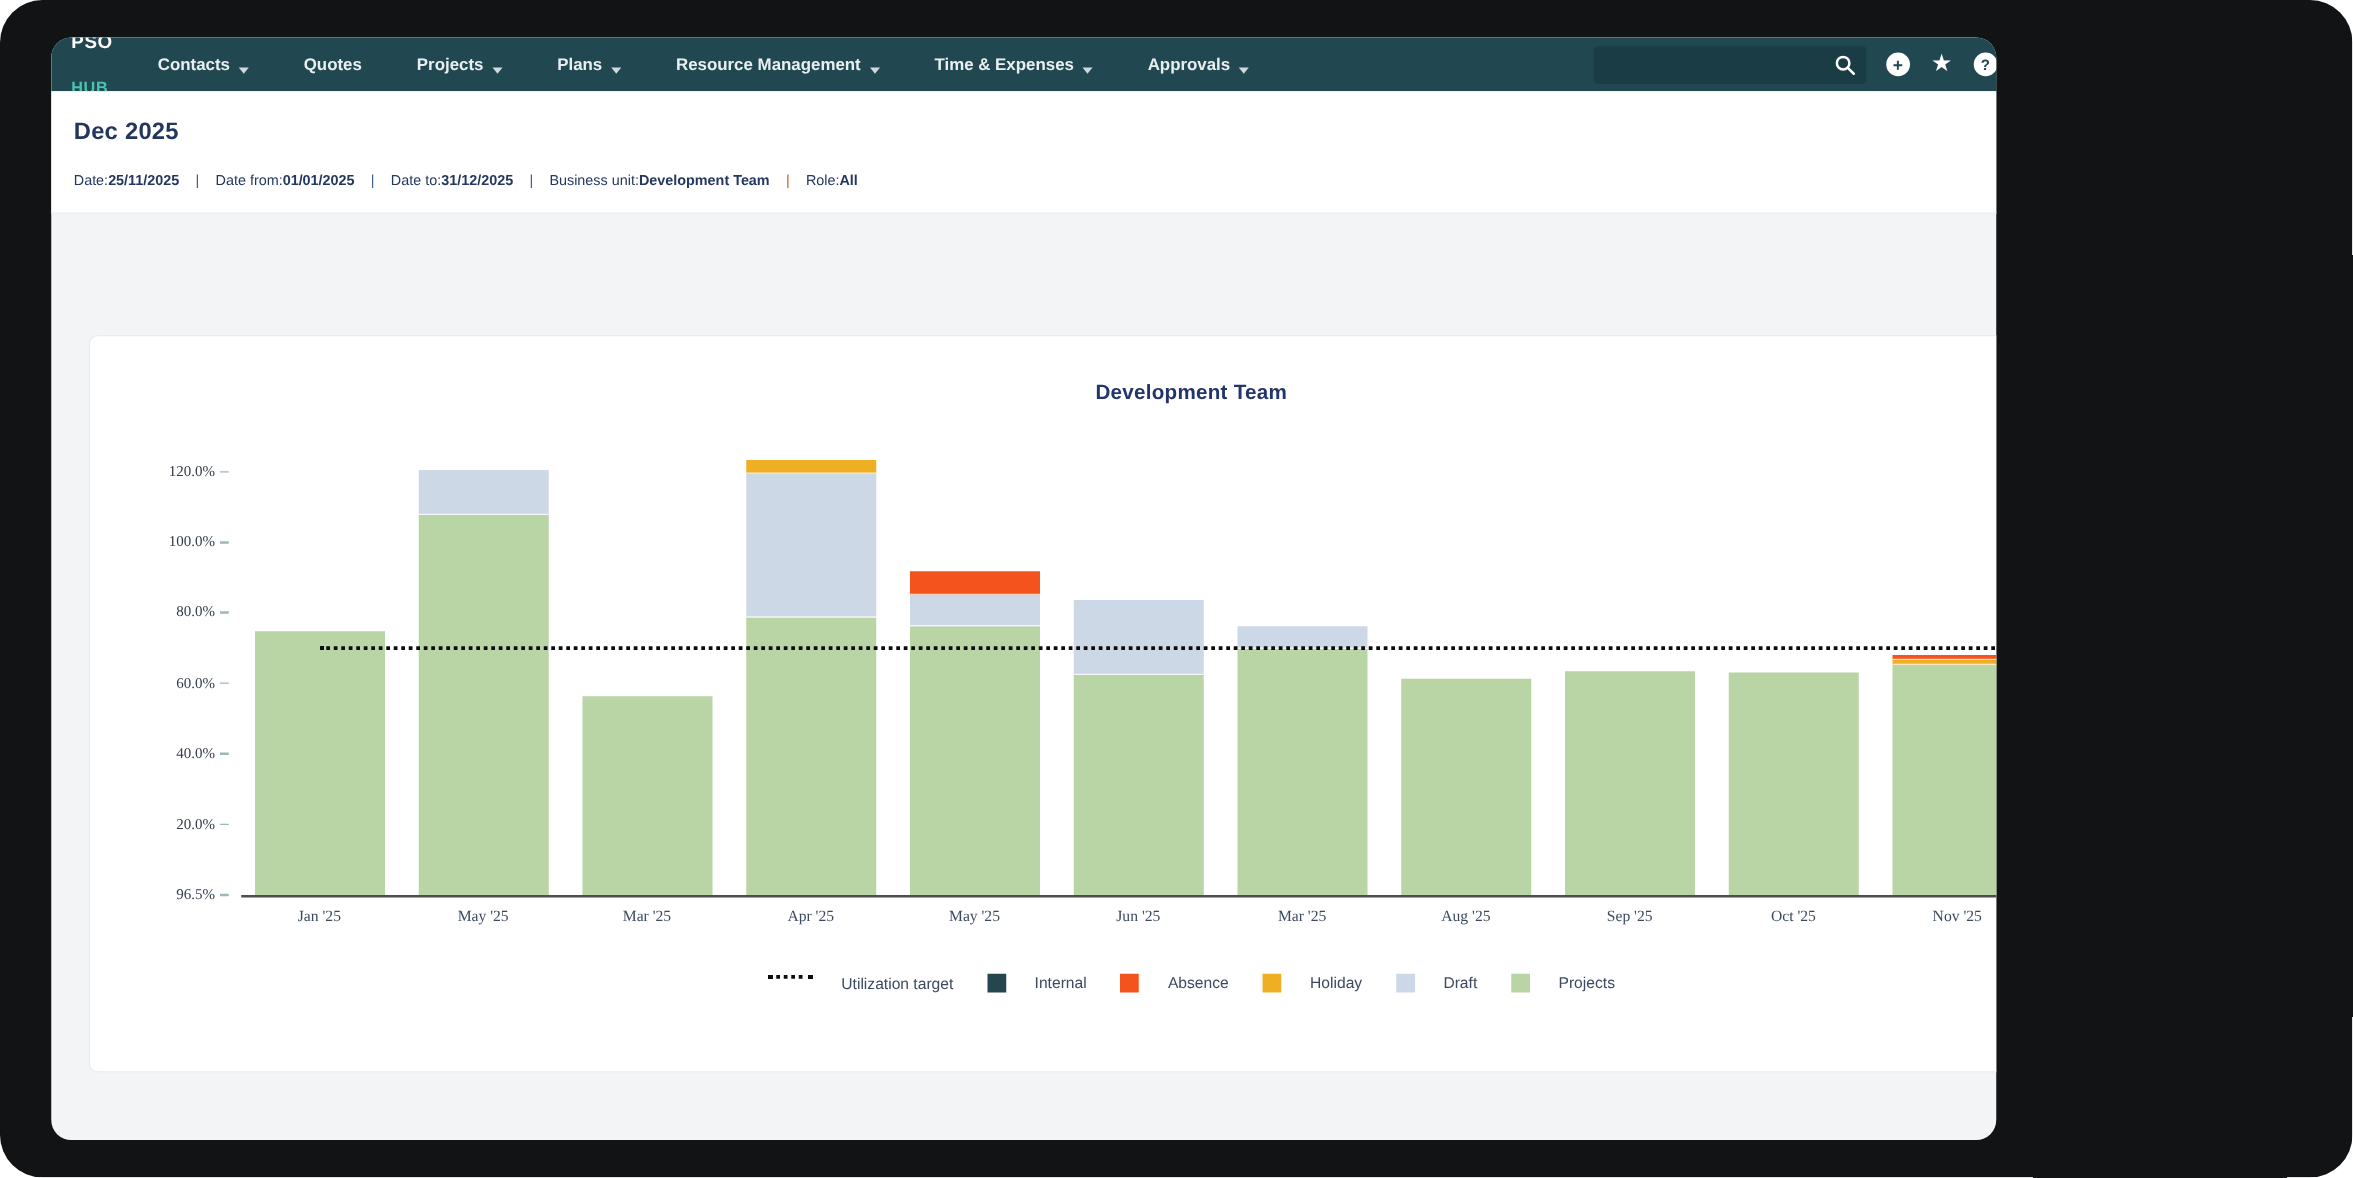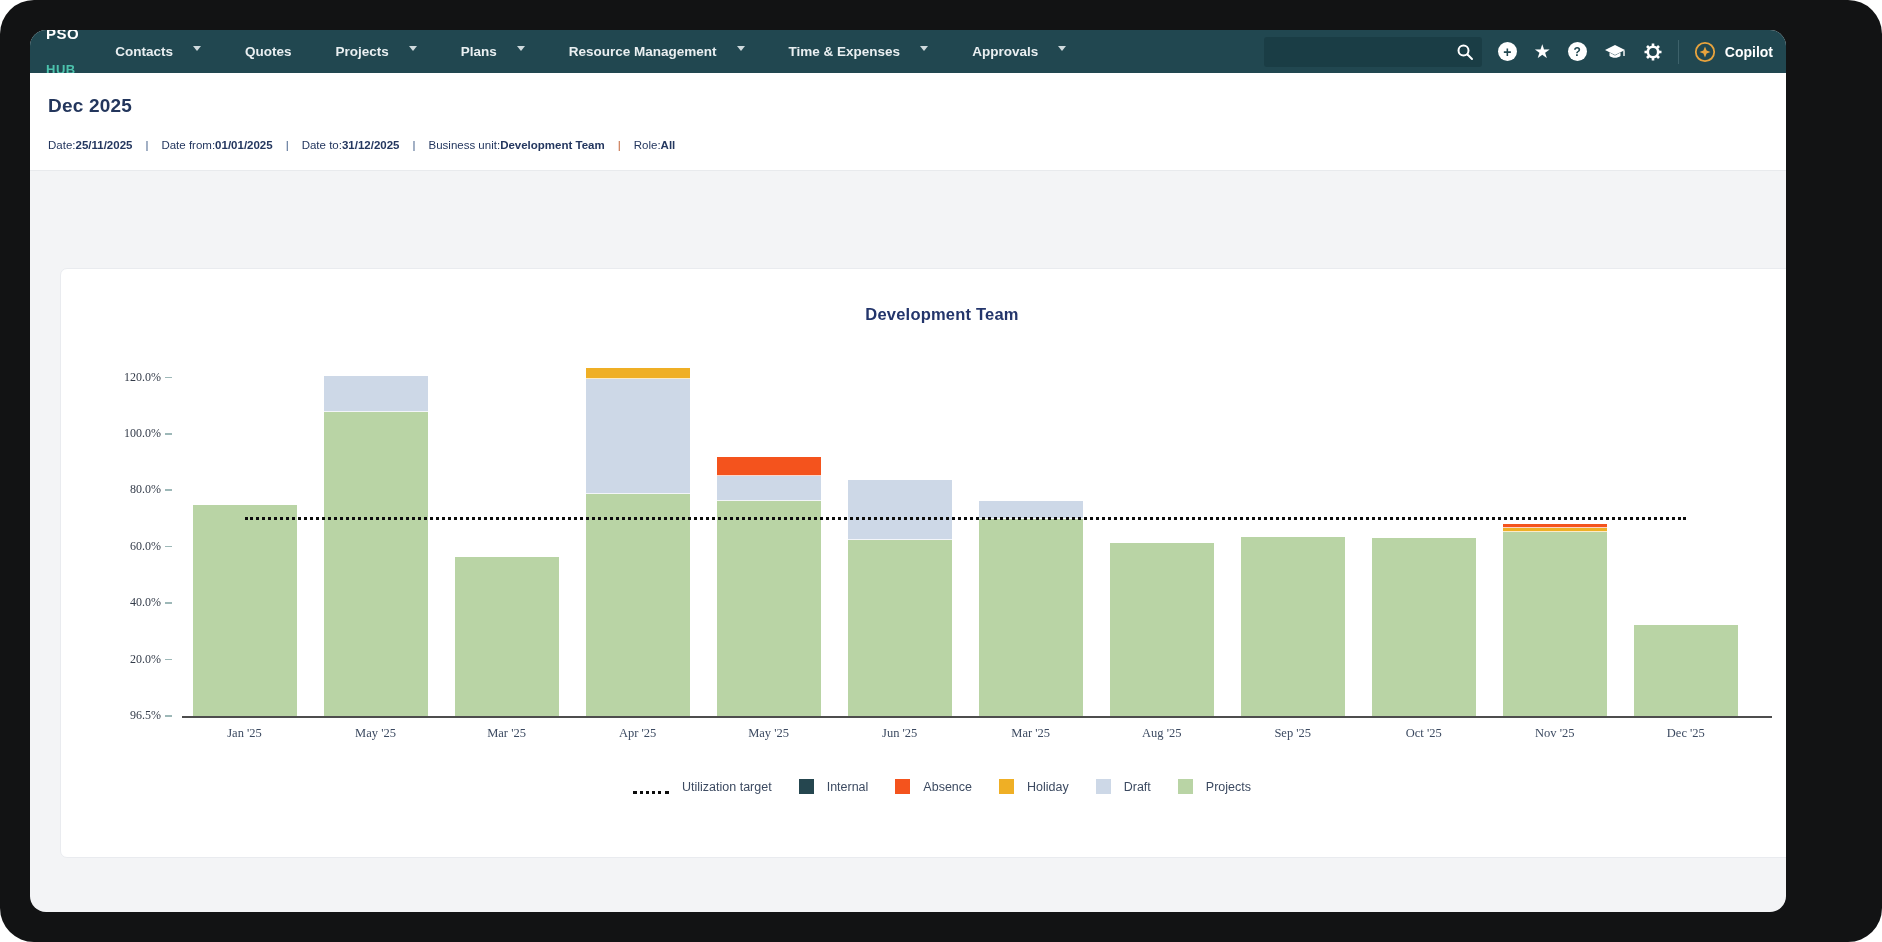--- a/index.html
+++ b/index.html
@@ -1,29 +1,29 @@
 <!DOCTYPE html>
 <html><head>
 <meta charset="utf-8">
 <style>
   html,body{margin:0;padding:0;background:#ffffff;}
   .stage{position:relative;width:1882px;height:942px;background:#fff;overflow:hidden;
          font-family:"Liberation Sans", sans-serif;}
   .frame{position:absolute;inset:0;background:#121314;border-radius:34px;}
-  .app{position:absolute;left:30px;top:30px;width:1756px;height:882px;background:#f3f4f6;
+  .app{position:absolute;left:41px;top:30px;width:1556px;height:882px;background:#f3f4f6;
        border-radius:16px;overflow:hidden;}
 
   
   .navbar{position:absolute;left:0;top:0;width:1828px;height:43px;background:#214750;
           display:flex;align-items:center;}
   .logo{margin-left:16px;line-height:0.92;font-weight:bold;letter-spacing:.5px;}
   .logo .l1{font-size:15px;color:#ffffff;}
   .logo .l2{font-size:13px;color:#4cc3ad;margin-top:24px;}
   .nav-items{display:flex;align-items:center;gap:44px;margin-left:36px;}
-  .nav-item{color:#e9eff1;font-size:13.5px;font-weight:600;display:flex;align-items:flex-start;gap:20px;cursor:pointer;white-space:nowrap;}
+  .nav-item{color:#e9eff1;font-size:13.5px;font-weight:600;display:flex;align-items:flex-end;gap:7px;cursor:pointer;white-space:nowrap;}
   .caret{width:0;height:0;border-left:4.5px solid transparent;border-right:4.5px solid transparent;
          border-top:5px solid #cfdadd;margin-top:2px;}
   .nav-right{position:absolute;right:14px;top:0;height:43px;display:flex;align-items:center;}
   .search-box{width:218px;height:30px;background:#1a3d45;border-radius:3px;display:flex;align-items:center;}
   .search-box input{flex:1;background:transparent;border:none;outline:none;color:#dfe8ea;font-size:13px;padding:0 8px;
                     font-family:"Liberation Sans",sans-serif;}
   .icon-row{display:flex;align-items:center;gap:17px;margin-left:16px;}
   .cir{width:19px;height:19px;border-radius:50%;background:#ffffff;color:#214750;font-size:14px;font-weight:bold;
        display:flex;align-items:center;justify-content:center;line-height:1;}
   .star-glyph{color:#ffffff;font-size:19px;line-height:1;}
@@ -60,21 +60,21 @@
                font-size:16.5px;font-weight:bold;color:#23356b;letter-spacing:.2px;}
   #plot{position:absolute;inset:0;font-family:"Liberation Serif", serif;}
   .ytick-label{position:absolute;width:70px;text-align:right;font-size:12px;color:#333b49;}
   .ytick-mark{position:absolute;height:1.5px;background:#9db8b8;}
   .axis-line{position:absolute;height:2px;background:#4d4d4d;}
   .bar-seg{position:absolute;box-sizing:border-box;}
   .xlabel{position:absolute;width:120px;text-align:center;font-size:12.5px;color:#3c4a61;}
   .target-line{position:absolute;border-top:3px dotted #0c0c0c;height:0;}
   .legend{position:absolute;left:0;top:510px;width:100%;display:flex;justify-content:center;
           align-items:center;gap:27px;}
-  .legend-item{display:flex;align-items:flex-end;gap:13px;cursor:pointer;}
+  .legend-item{display:flex;align-items:flex-start;gap:23px;cursor:pointer;}
   .legend-label{font-size:12.5px;color:#3c4a61;}
   .sw-line{width:36px;border-top:3px dotted #0c0c0c;height:0;}
   .sw-box{width:15px;height:15px;}
 </style>
 </head>
 <body>
 
 <div class="stage">
   <div class="frame"></div>
   <div class="app">

